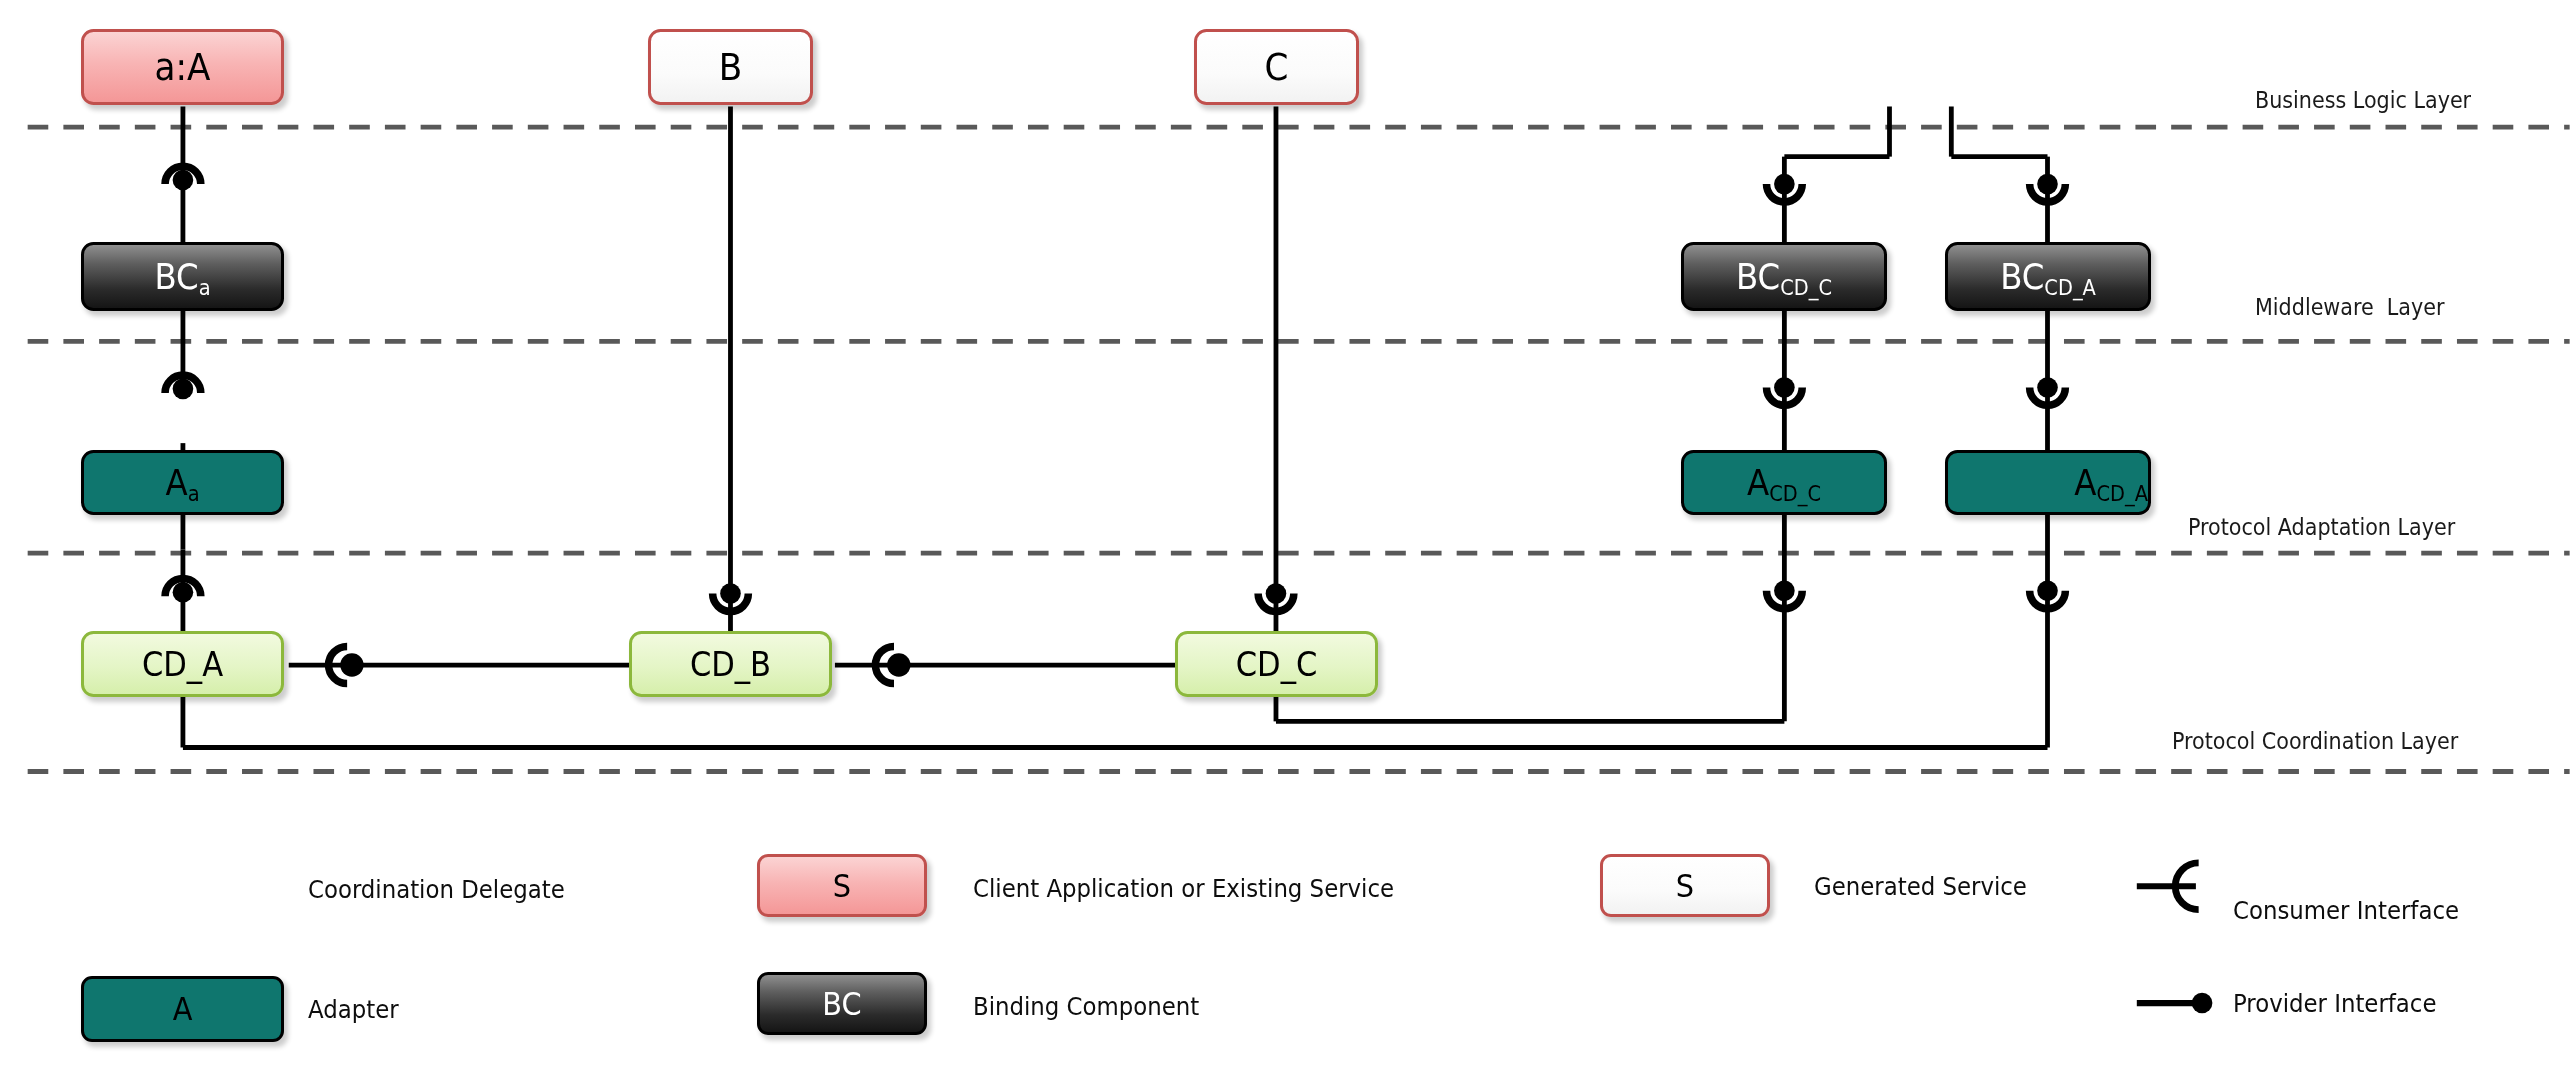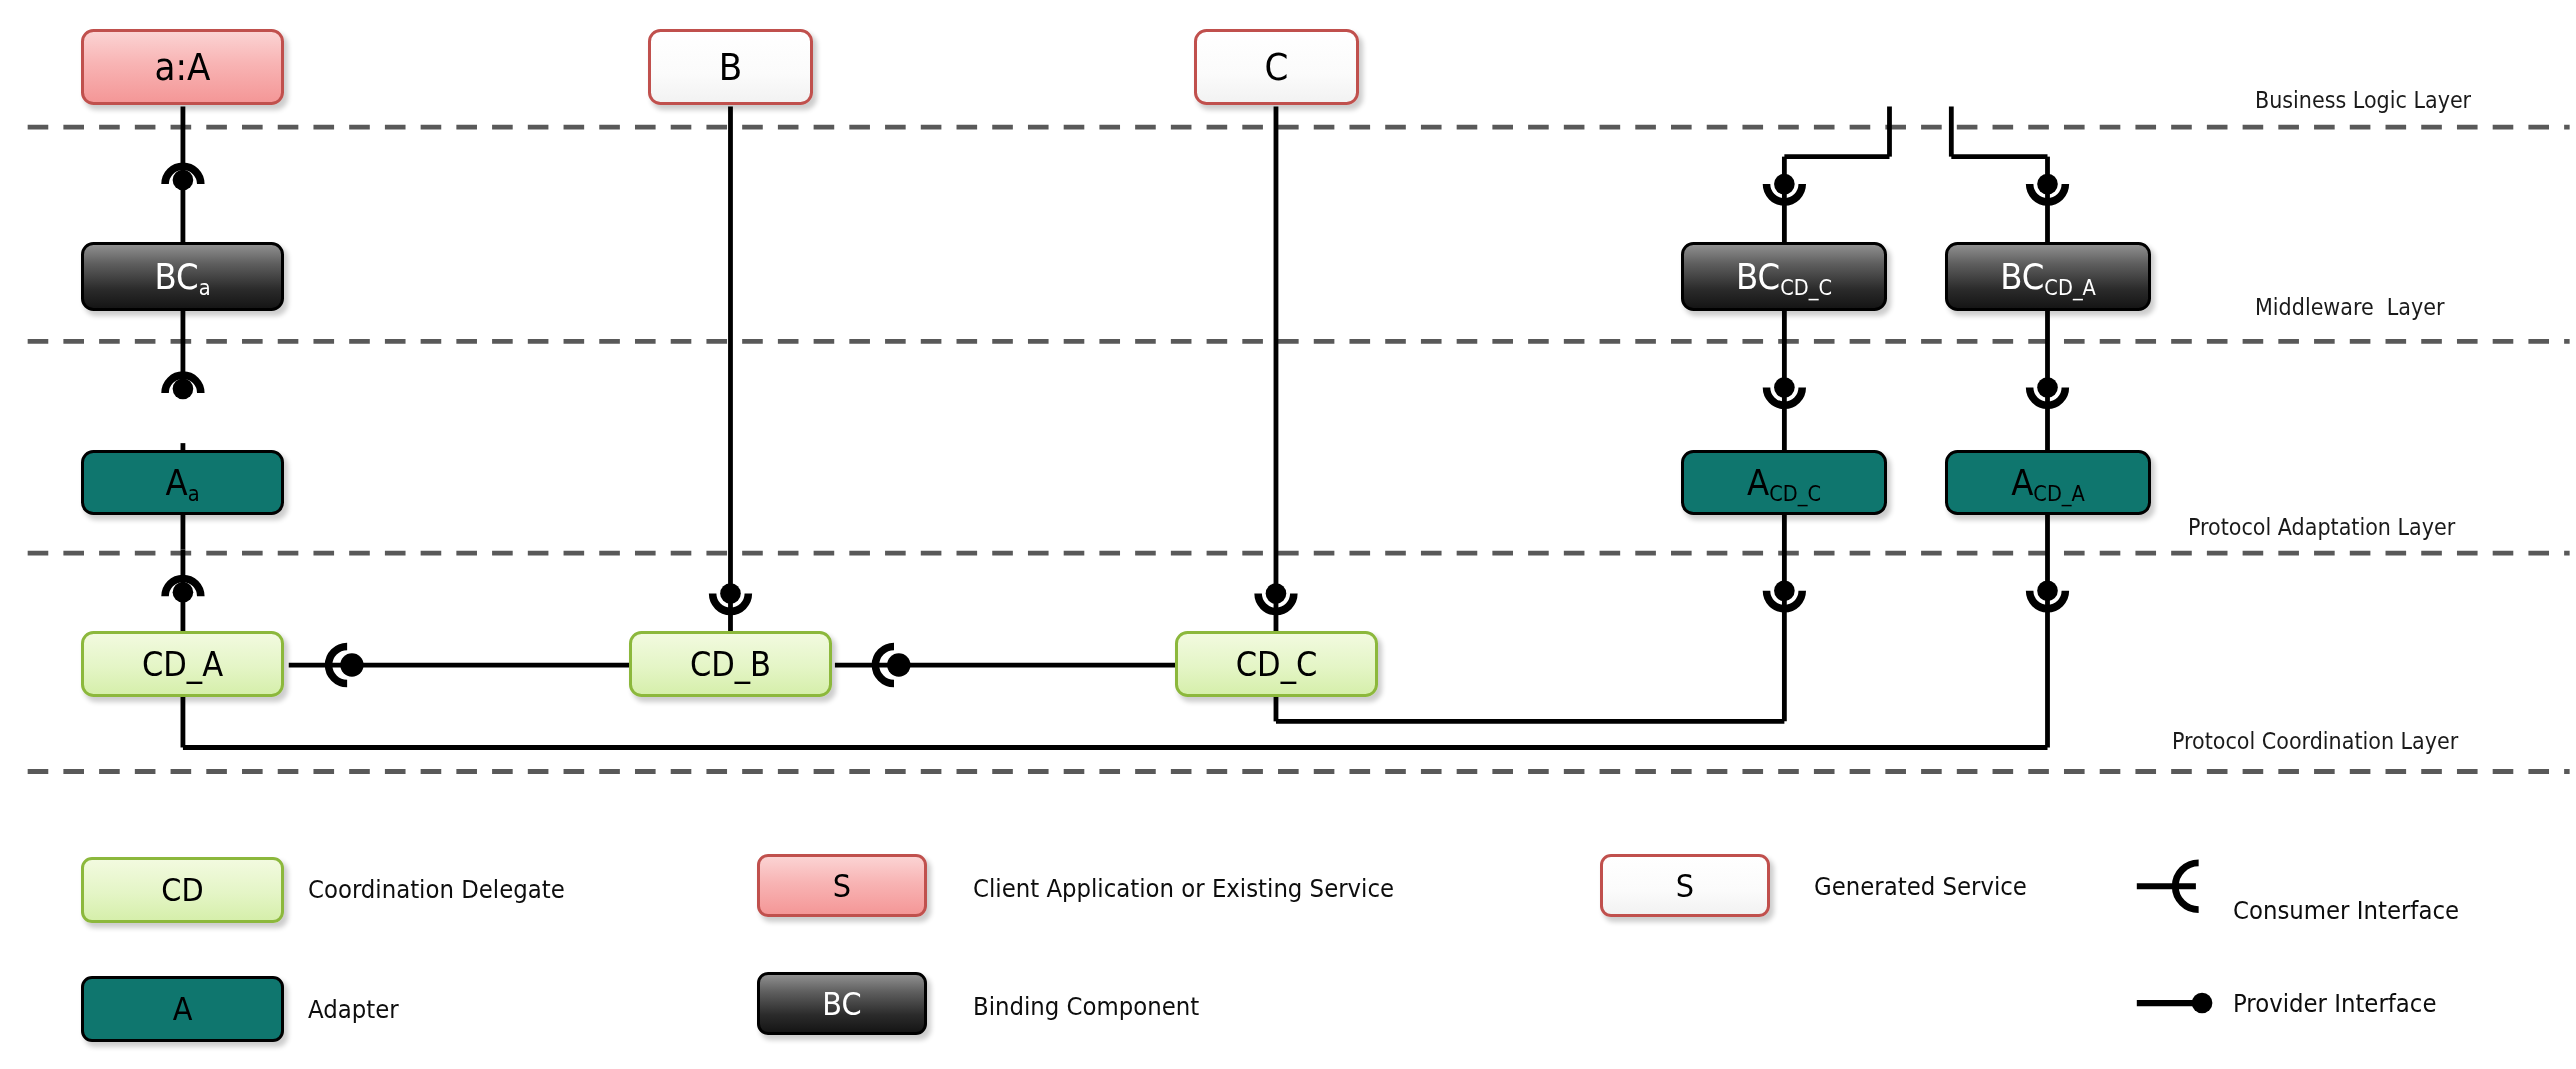--- a/index.html
+++ b/index.html
@@ -280,21 +280,21 @@
   </div>
 
   <div class="node n-adapter" style="left:81px; top:450px; width:203px; height:65px; font-size:36px;">
     <span class="lbl"><span>A</span><sub>a</sub></span>
   </div>
 
   <div class="node n-adapter" style="left:1681px; top:450px; width:206px; height:65px; font-size:36px;">
     <span class="lbl"><span>A</span><sub>CD_C</sub></span>
   </div>
 
-  <div class="node n-adapter" style="left:1945px; top:450px; width:206px; height:65px; font-size:36px;">
+  <div class="node n-adapter" style="left:1945px; top:450px; width:206px; height:65px; font-size:36px;justify-content:flex-end;">
     <span class="lbl"><span>A</span><sub>CD_A</sub></span>
   </div>
 
   <div class="node n-cd" style="left:81px; top:631px; width:203px; height:66px; font-size:34px;">
     <span class="lbl">CD_A</span>
   </div>
 
   <div class="node n-cd" style="left:629px; top:631px; width:203px; height:66px; font-size:34px;">
     <span class="lbl">CD_B</span>
   </div>
@@ -303,23 +303,20 @@
     <span class="lbl">CD_C</span>
   </div>
 
   <div class="layer-label" style="left:2255px; top:87px;">Business Logic Layer</div>
   <div class="layer-label" style="left:2255px; top:294px;">Middleware  Layer</div>
   <div class="layer-label" style="left:2188px; top:514px;">Protocol Adaptation Layer</div>
   <div class="layer-label" style="left:2172px; top:728px;">Protocol Coordination Layer</div>
 
   <div id="legend">
 
-    <div class="lg-box n-cd" style="left:81px; top:857px; width:203px; height:66px;">
-      <span>CD</span>
-    </div>
     <div class="lg-text" style="left:308px; top:874px;">Coordination Delegate</div>
 
     <div class="lg-box n-adapter" style="left:81px; top:976px; width:203px; height:66px;">
       <span>A</span>
     </div>
     <div class="lg-text" style="left:308px; top:994px;">Adapter</div>
 
     <div class="lg-box n-client" style="left:757px; top:854px; width:170px; height:63px;">
       <span>S</span>
     </div>

